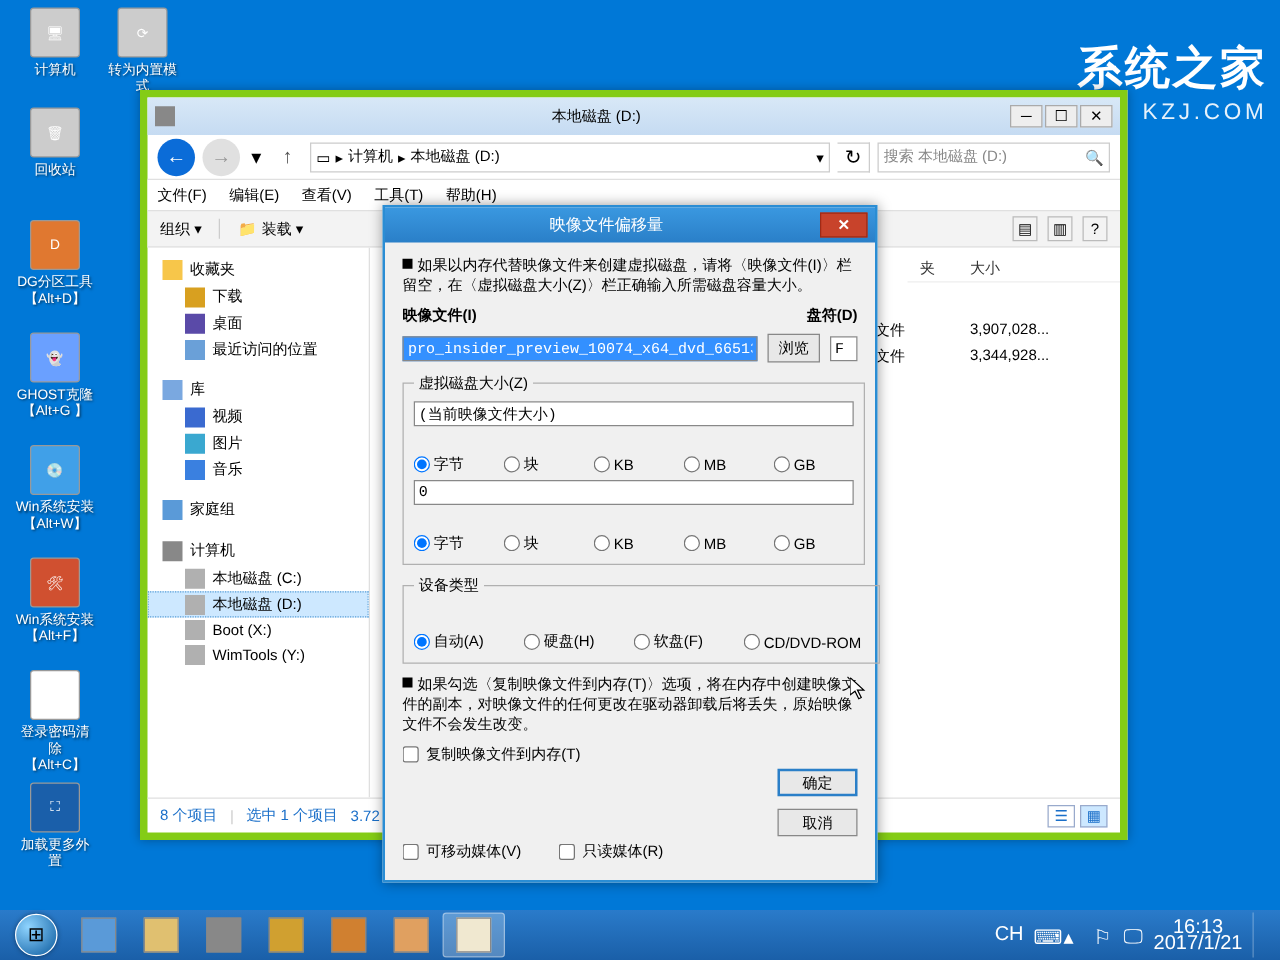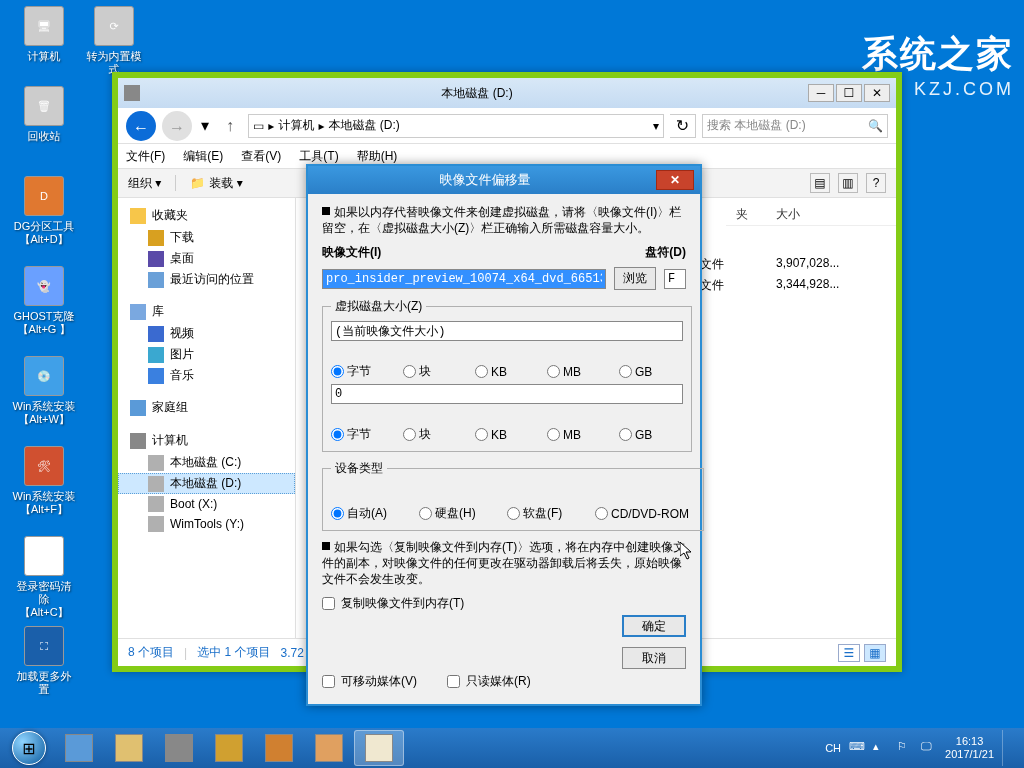--- a/index.html
+++ b/index.html
@@ -87,21 +87,21 @@
 .dlg-bot { display: flex; gap: 30px; clear: both; }
 .cursor-arrow { position: absolute; left: 680px; top: 542px; width: 14px; height: 20px; pointer-events: none; }
 
 
 .taskbar { position: absolute; bottom: 0; left: 0; right: 0; height: 40px; background: linear-gradient(#2a7bca, #1a5fa8); display: flex; align-items: center; padding: 0 4px; }
 .start { width: 50px; height: 36px; display: flex; align-items: center; justify-content: center; cursor: pointer; }
 .orb { width: 34px; height: 34px; border-radius: 50%; background: radial-gradient(circle at 30% 30%, #8fd4ff, #0a5a9e); border: 1px solid #fff; box-shadow: 0 0 4px rgba(0,0,0,.4); display: flex; align-items: center; justify-content: center; }
 .tb-btn { width: 50px; height: 36px; display: flex; align-items: center; justify-content: center; border: 1px solid transparent; border-radius: 3px; cursor: pointer; }
 .tb-btn.act { background: rgba(255,255,255,.25); border-color: rgba(255,255,255,.4); }
 .tb-btn .ap { width: 28px; height: 28px; background: #d0d0d0; border: 1px solid #888; }
-.tray { margin-left: auto; display: flex; align-items: center; gap: 8px; color: #fff; font-size: 11px; padding: 0 6px; }
+.tray { margin-left: auto; display: flex; align-items: center; gap: 8px; color: #fff; font-size: 16px; padding: 0 6px; }
 .tray .clock { text-align: center; line-height: 13px; }
 .tray-ic { width: 16px; height: 16px; }
 .show-desk { width: 12px; height: 36px; border-left: 1px solid rgba(255,255,255,.3); cursor: pointer; }
 </style>
 </head>
 <body>
 
 <div class="desktop">
   <div class="watermark">
     <div class="big">系统之家</div>

